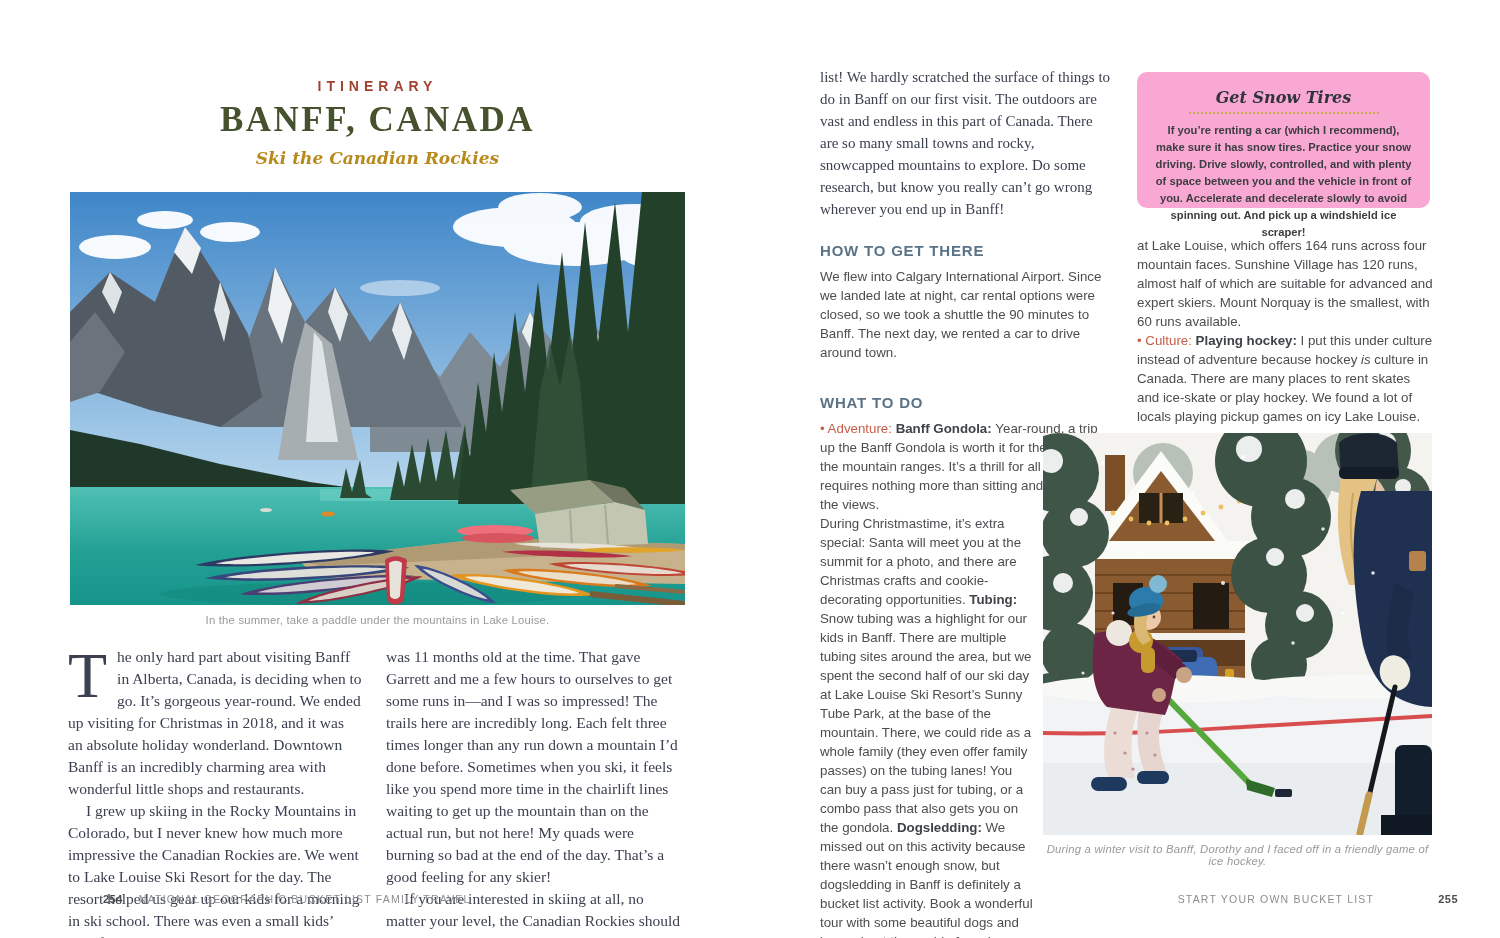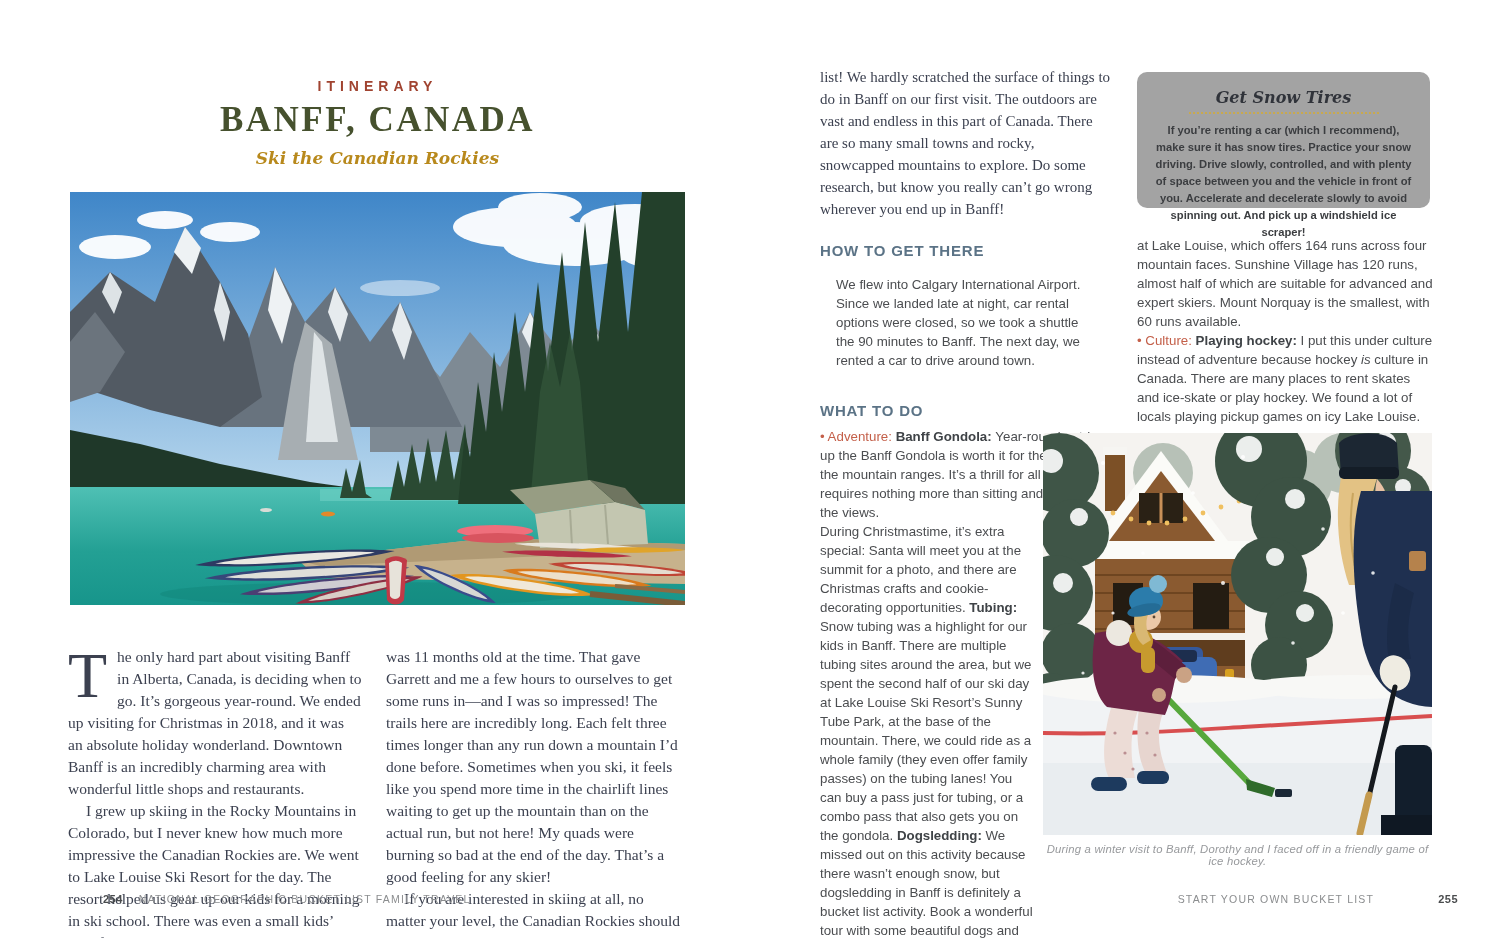--- a/index.html
+++ b/index.html
@@ -33,21 +33,21 @@
   
   .sans{font-family:"Liberation Sans", sans-serif;font-size:13.3px;line-height:19px;color:#4b4d50;}
   .sec-head{font-family:"Liberation Sans", sans-serif;font-weight:700;font-size:15px;
             letter-spacing:.8px;color:#5b7386;margin:0 0 8px 0;}
   .runin{font-weight:700;color:#3f4347;}
   .lead-red{color:#c4604a;}
   .ital{font-style:italic;}
   .narrow{padding-right:76px;}
 
   
-  .snowbox{left:1137px;top:72px;width:293px;height:136px;background:#a3a3a3;
+  .snowbox{left:1137px;top:72px;width:293px;height:136px;background:#f9a8d4;
            border-radius:10px;box-sizing:border-box;padding:16px 18px 0 18px;text-align:center;}
   .snowbox-title{font-family:"DejaVu Serif", serif;font-style:italic;font-weight:700;
                  font-size:16px;color:#30333a;}
   .snowbox-rule{width:190px;margin:5px auto 8px auto;border-bottom:2px dotted #c9a94e;height:0;}
   .snowbox-body{font-family:"Liberation Sans", sans-serif;font-weight:700;font-size:11.2px;
                 line-height:17px;color:#3b3d40;}
 
   
   .footer{font-family:"Liberation Sans", sans-serif;font-size:10.5px;letter-spacing:1.2px;
           color:#8b8d8f;display:flex;gap:16px;align-items:baseline;}
@@ -173,39 +173,40 @@
       <g transform="translate(553,377) rotate(4)">
           <use href="#canoe" transform="scale(1.5,0.9)" fill="#bf4535"></use>
           <use href="#canoein" transform="scale(1.5,0.9)" fill="#e5dccf"></use>
         </g>
     </g>
 
     <line x1="520" y1="402" x2="615" y2="412" stroke="#7a5c38" stroke-width="6"></line>
     <line x1="545" y1="394" x2="615" y2="400" stroke="#8a6a44" stroke-width="4"></line>
   </svg>
 
+  <div class="abs caption" style="left:70px;top:614px;width:615px;">In the summer, take a paddle under the mountains in Lake Louise.</div>
 
   <div class="abs serif-col" style="left:68px;top:646px;width:294px;">
     <p><span class="dropcap">T</span><span>he only hard part about visiting Banff in Alberta, Canada, is deciding when to go. It’s gorgeous year-round. We ended up visiting for Christmas in 2018, and it was an absolute holiday wonderland. Downtown Banff is an incredibly charming area with wonderful little shops and restaurants.</span></p>
     <p class="indent">I grew up skiing in the Rocky Mountains in Colorado, but I never knew how much more impressive the Canadian Rockies are. We went to Lake Louise Ski Resort for the day. The resort helped us gear up our kids for a morning in ski school. There was even a small kids’ club for Calihan, who</p>
   </div>
   <div class="abs serif-col" style="left:386px;top:646px;width:299px;">
     <p>was 11 months old at the time. That gave Garrett and me a few hours to ourselves to get some runs in—and I was so impressed! The trails here are incredibly long. Each felt three times longer than any run down a mountain I’d done before. Sometimes when you ski, it feels like you spend more time in the chairlift lines waiting to get up the mountain than on the actual run, but not here! My quads were burning so bad at the end of the day. That’s a good feeling for any skier!</p>
     <p class="indent">If you are interested in skiing at all, no matter your level, the Canadian Rockies should be on your bucket</p>
   </div>
 
   <div class="abs footer" style="left:55px;top:893px;">
     <span class="pagenum">254</span>
     <span>NATIONAL GEOGRAPHIC BUCKET LIST FAMILY TRAVEL</span>
   </div>
 
   <div class="abs" style="left:820px;top:66px;width:292px;">
     <p class="serif-col" style="margin:0;font-size:15px;line-height:22px;">list! We hardly scratched the surface of things to do in Banff on our first visit. The outdoors are vast and endless in this part of Canada. There are so many small towns and rocky, snowcapped mountains to explore. Do some research, but know you really can’t go wrong wherever you end up in Banff!</p>
     <h3 class="sec-head" style="margin-top:22px;">HOW TO GET THERE</h3>
-    <p class="sans" style="margin:16px;">We flew into Calgary International Airport. Since we landed late at night, car rental options were closed, so we took a shuttle the 90 minutes to Banff. The next day, we rented a car to drive around town.</p>
+    <p class="sans" style="margin:0;">We flew into Calgary International Airport. Since we landed late at night, car rental options were closed, so we took a shuttle the 90 minutes to Banff. The next day, we rented a car to drive around town.</p>
     <h3 class="sec-head" style="margin-top:32px;">WHAT TO DO</h3>
     <div class="sans">
       <span class="lead-red">• Adventure: </span><span class="runin">Banff Gondola: </span><span>Year-round, a trip up the Banff Gondola is worth it for the views of the mountain ranges. It’s a thrill for all ages that requires nothing more than sitting and enjoying the views.</span>
     </div>
     <div class="sans narrow">
       <span>During Christmastime, it’s extra special: Santa will meet you at the summit for a photo, and there are Christmas crafts and cookie-decorating opportunities. </span><span class="runin">Tubing: </span><span>Snow tubing was a highlight for our kids in Banff. There are multiple tubing sites around the area, but we spent the second half of our ski day at Lake Louise Ski Resort’s Sunny Tube Park, at the base of the mountain. There, we could ride as a whole family (they even offer family passes) on the tubing lanes! You can buy a pass just for tubing, or a combo pass that also gets you on the gondola. </span><span class="runin">Dogsledding: </span><span>We missed out on this activity because there wasn’t enough snow, but dogsledding in Banff is definitely a bucket list activity. Book a wonderful tour with some beautiful dogs and learn about the world of mushers and dogsledding. The kids will love meeting the pups! </span>
     </div>
   </div>
 
   <div class="abs snowbox">

